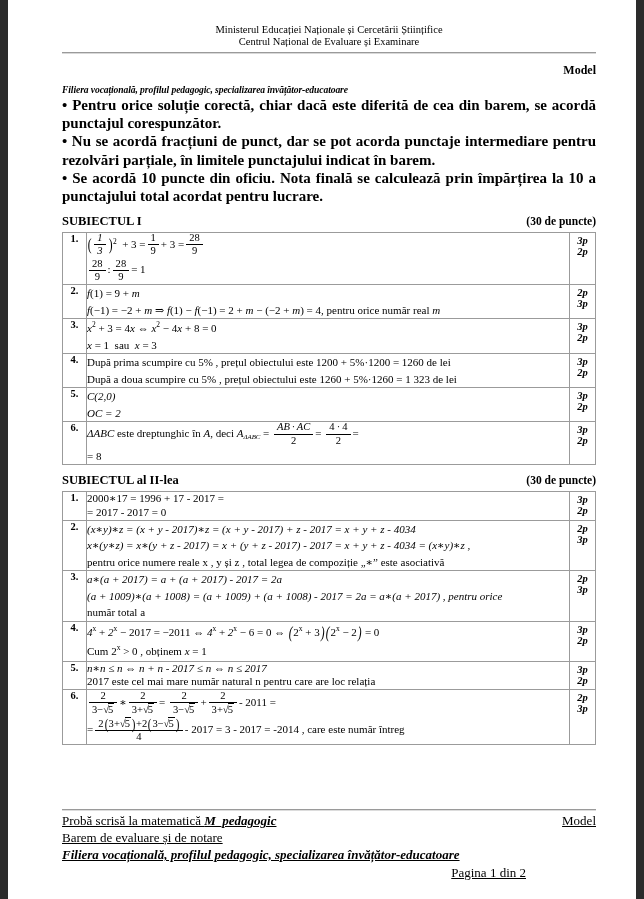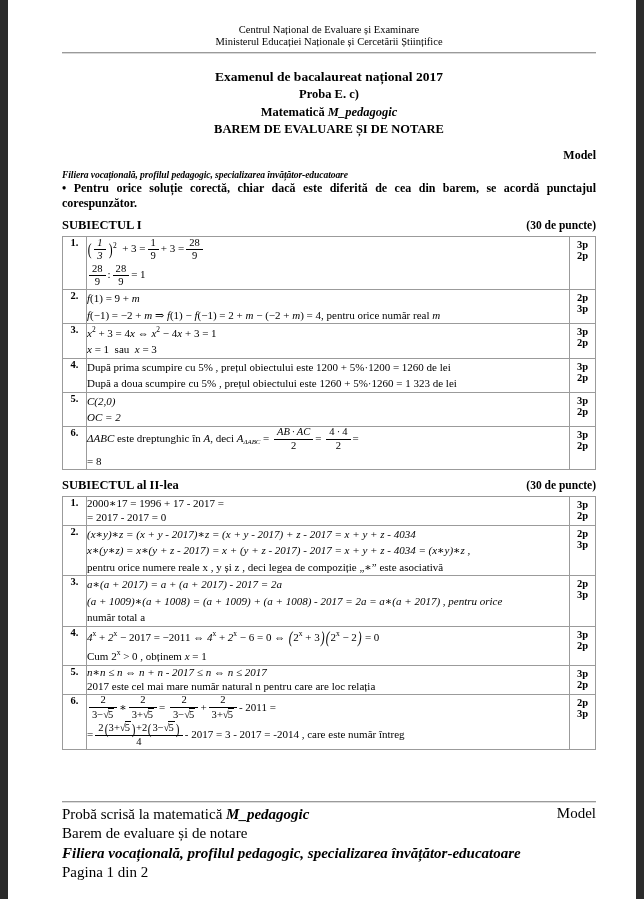--- a/index.html
+++ b/index.html
@@ -51,21 +51,21 @@
   }
   .filiera {
     font-style: italic;
     font-weight: bold;
     font-size: 9.6px;
     margin-top: 6px;
     letter-spacing: -0.1px;
   }
   .bullets {
     font-weight: bold;
-    font-size: 12px;
+    font-size: 15px;
     line-height: 1.22;
     text-align: justify;
     margin-top: 1px;
   }
   .bullets p { margin: 0; }
   .bullets .b::before {
     content: "\2022\00a0";
   }
   .subject-head {
     display: flex;
@@ -101,20 +101,21 @@
   td.body {
     padding: 1px 4px 1px 6px;
     font-size: 11px;
   }
   td.pts {
     width: 26px;
     text-align: center;
     font-weight: bold;
     font-size: 10.5px;
     padding: 0;
+    font-style: italic;
   }
   .ptscell {
     display: flex;
     flex-direction: column;
     height: 100%;
   }
   .ptsline { flex: 1 1 0; display: flex; align-items: center; justify-content: center; }
   .ptsline.top { align-items: flex-start; padding-top: 2px;}
   .ptsline.bot { align-items: flex-end; padding-bottom: 2px;}
 
@@ -150,57 +151,54 @@
     padding: 0 1px 0 0;
     margin-left: -1px;
   }
   .radical { font-style: normal; }
 
   .footer {
     position: absolute;
     left: 54px;
     right: 40px;
     bottom: 18px;
-    font-size: 15px;
+    font-size: 13px;
+    text-decoration: underline;
   }
   .footer hr {
     border: none;
     border-top: 1px solid #9a9a9a;
     border-bottom: 1px solid #dcdcdc;
     margin: 0 0 2px 0;
   }
   .f-row { display: flex; justify-content: space-between; }
   .f-left { line-height: 1.3; }
   .f-ital { font-style: italic; font-weight: bold; }
-  .f-center { text-align: left; margin-top: 1px; padding-right: 70px; }
+  .f-center { text-align: right; margin-top: 1px; padding-right: 70px; }
 </style>
 </head>
 <body>
 
 <div class="page">
 
   <div class="doc-header">
+    <div>Ministerul Educației Naționale și Cercetării Științifice</div>
     <div>Centrul Național de Evaluare și Examinare</div>
-    <div>Ministerul Educației Naționale și Cercetării Științifice</div>
   </div>
   <hr class="hdr-rule">
 
-  <div class="title-block">
-    <div class="t1">Examenul de bacalaureat național 2017</div>
-    <div class="t2">Proba E. c)</div>
-    <div class="t3"><span>Matematică </span><span class="ital">M_pedagogic</span></div>
-    <div class="t4">BAREM DE EVALUARE ȘI DE NOTARE</div>
-  </div>
 
   <div class="model-right">Model</div>
 
   <div class="filiera">Filiera vocațională, profilul pedagogic, specializarea învățător-educatoare</div>
 
   <div class="bullets">
     <p class="b">Pentru orice soluție corectă, chiar dacă este diferită de cea din barem, se acordă punctajul corespunzător.</p>
+    <p class="b">Nu se acordă fracțiuni de punct, dar se pot acorda punctaje intermediare pentru rezolvări parțiale, în limitele punctajului indicat în barem.</p>
+    <p class="b">Se acordă 10 puncte din oficiu. Nota finală se calculează prin împărțirea la 10 a punctajului total acordat pentru lucrare.</p>
   </div>
 
   <div class="subject-head">
     <span>SUBIECTUL I</span>
     <span class="pts">(30 de puncte)</span>
   </div>
 
   <table class="barem">
     <colgroup>
         <col style="width:24px">
@@ -252,21 +250,21 @@
           <div class="ptscell">
             <div class="ptsline top">2p</div>
             <div class="ptsline bot">3p</div>
           </div>
         </td>
       </tr>
 
       <tr>
         <td class="num">3.</td>
         <td class="body">
-          <div class="line mth">x<sup class="exp">2</sup><span class="up"> + 3 = 4</span>x <span class="up">⇔</span> x<sup class="exp">2</sup><span class="up"> − 4</span>x<span class="up"> + 3 = 1</span></div>
+          <div class="line mth">x<sup class="exp">2</sup><span class="up"> + 3 = 4</span>x <span class="up">⇔</span> x<sup class="exp">2</sup><span class="up"> − 4</span>x<span class="up"> + 8 = 0</span></div>
           <div class="line mth">x<span class="up"> = 1&nbsp; sau&nbsp; </span>x<span class="up"> = 3</span></div>
         </td>
         <td class="pts">
           <div class="ptscell">
             <div class="ptsline top">3p</div>
             <div class="ptsline bot">2p</div>
           </div>
         </td>
       </tr>
 
@@ -348,21 +346,21 @@
             <div class="ptsline bot">2p</div>
           </div>
         </td>
       </tr>
 
       <tr>
         <td class="num">2.</td>
         <td class="body">
           <div class="line mth">(x∗y)∗z = (x + y - 2017)∗z = (x + y - 2017) + z - 2017 = x + y + z - 4034</div>
           <div class="line mth">x∗(y∗z) = x∗(y + z - 2017) = x + (y + z - 2017) - 2017 = x + y + z - 4034 = (x∗y)∗z ,</div>
-          <div class="line">pentru orice numere reale x , y și z , deci legea de compoziție „∗” este asociativă</div>
+          <div class="line">pentru orice numere reale x , y și z , total legea de compoziție „∗” este asociativă</div>
         </td>
         <td class="pts">
           <div class="ptscell">
             <div class="ptsline top">2p</div>
             <div class="ptsline bot">3p</div>
           </div>
         </td>
       </tr>
 
       <tr>

